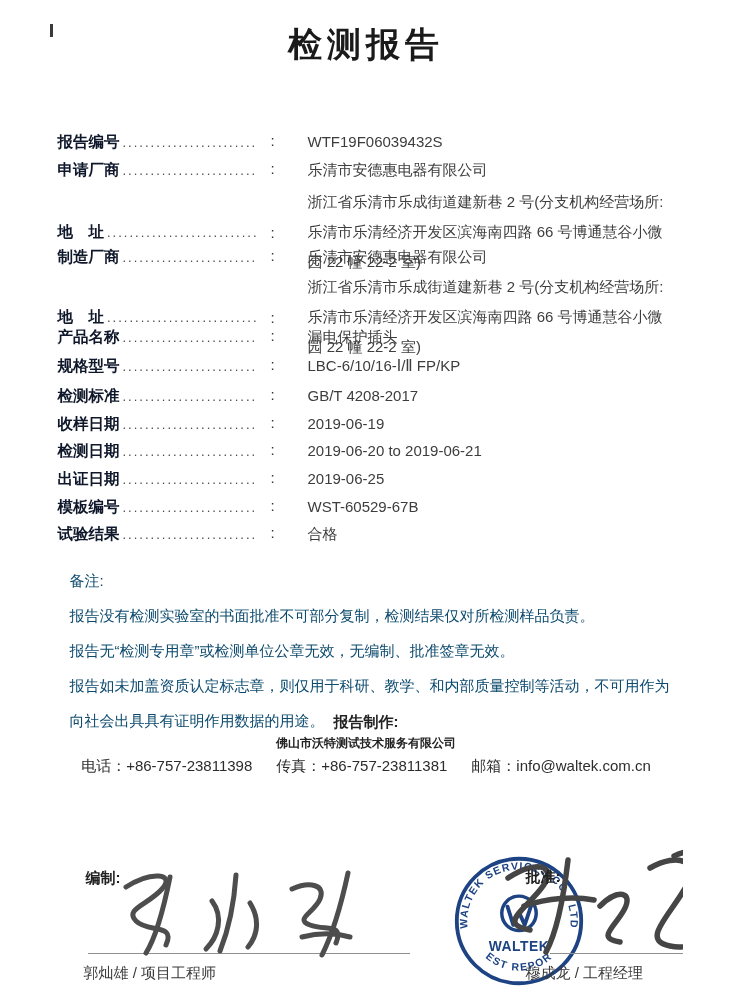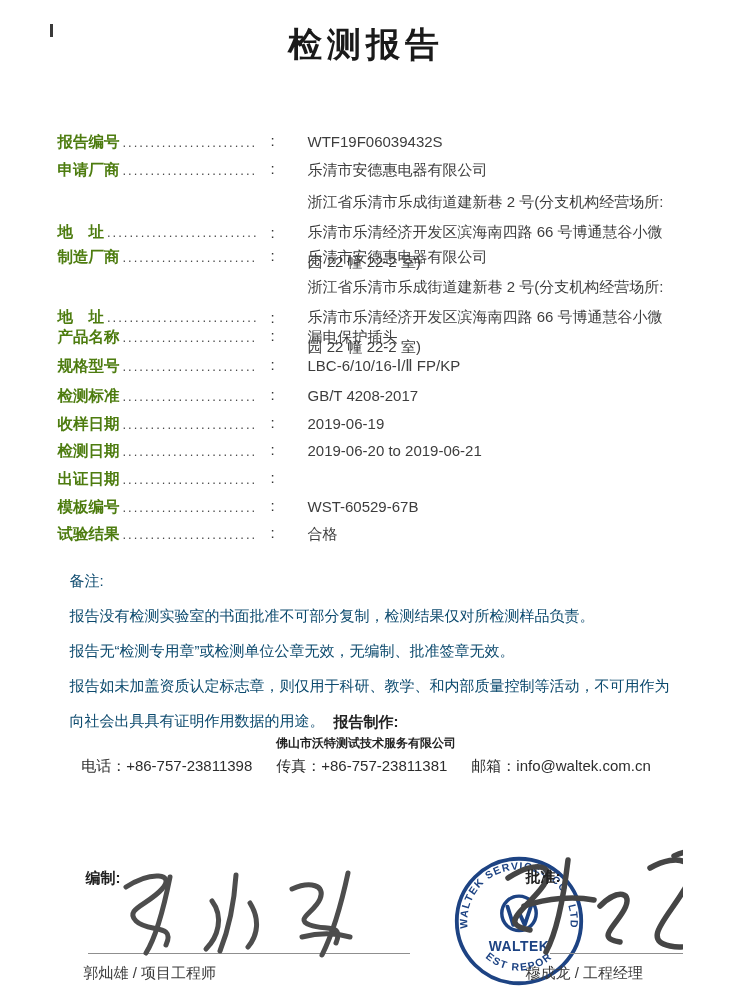--- a/index.html
+++ b/index.html
@@ -7,21 +7,21 @@
     position:relative;width:633px;height:1000px;margin:16px auto;background:#ffffff;
     font-family:"Liberation Sans","DejaVu Sans",sans-serif;color:#2e2e2e;overflow:hidden;
   }
   .title{
     position:absolute;top:6px;left:0;width:100%;margin:0;text-align:center;
     font-size:34px;font-weight:700;letter-spacing:5px;color:#1a1a1a;
   }
   
   .row{position:absolute;left:8px;right:8px;display:flex;align-items:flex-start;}
   .row.multi{align-items:center;}
-  .lbl{width:200px;display:flex;align-items:baseline;font-weight:700;font-size:15.5px;color:#4d7c0f;white-space:nowrap;}
+  .lbl{width:200px;display:flex;align-items:baseline;font-weight:700;font-size:15.5px;color:#0f172a;white-space:nowrap;}
   .dots{flex:1;overflow:hidden;white-space:nowrap;margin:0 0 2px 3px;}
   .dots::after{
     content:"..........................................................................";
     font-size:13px;font-weight:400;letter-spacing:2px;color:#4a4a4a;
   }
   .colon{width:18px;margin-left:6px;text-align:center;font-size:15px;color:#333;}
   .val{margin-left:26px;flex:1;font-size:15px;line-height:19px;color:#3d3d3d;}
   .row.multi .val{line-height:30px;}
   .r1{top:116px}.r2{top:144px}.r3{top:171px}.r4{top:231px}.r5{top:256px}
   .r6{top:311px}.r7{top:340px}.r8{top:370px}.r9{top:398px}.r10{top:425px}
@@ -148,20 +148,21 @@
         </span>
       <span class="colon">:</span>
       <span class="val">2019-06-20 to 2019-06-21</span>
     </div>
     <div class="row r11">
       <span class="lbl">
           <span>出证日期</span>
           <span class="dots"></span>
         </span>
       <span class="colon">:</span>
+      <span class="val">2019-06-25</span>
     </div>
     <div class="row r12">
       <span class="lbl">
           <span>模板编号</span>
           <span class="dots"></span>
         </span>
       <span class="colon">:</span>
       <span class="val">WST-60529-67B</span>
     </div>
     <div class="row r13">

